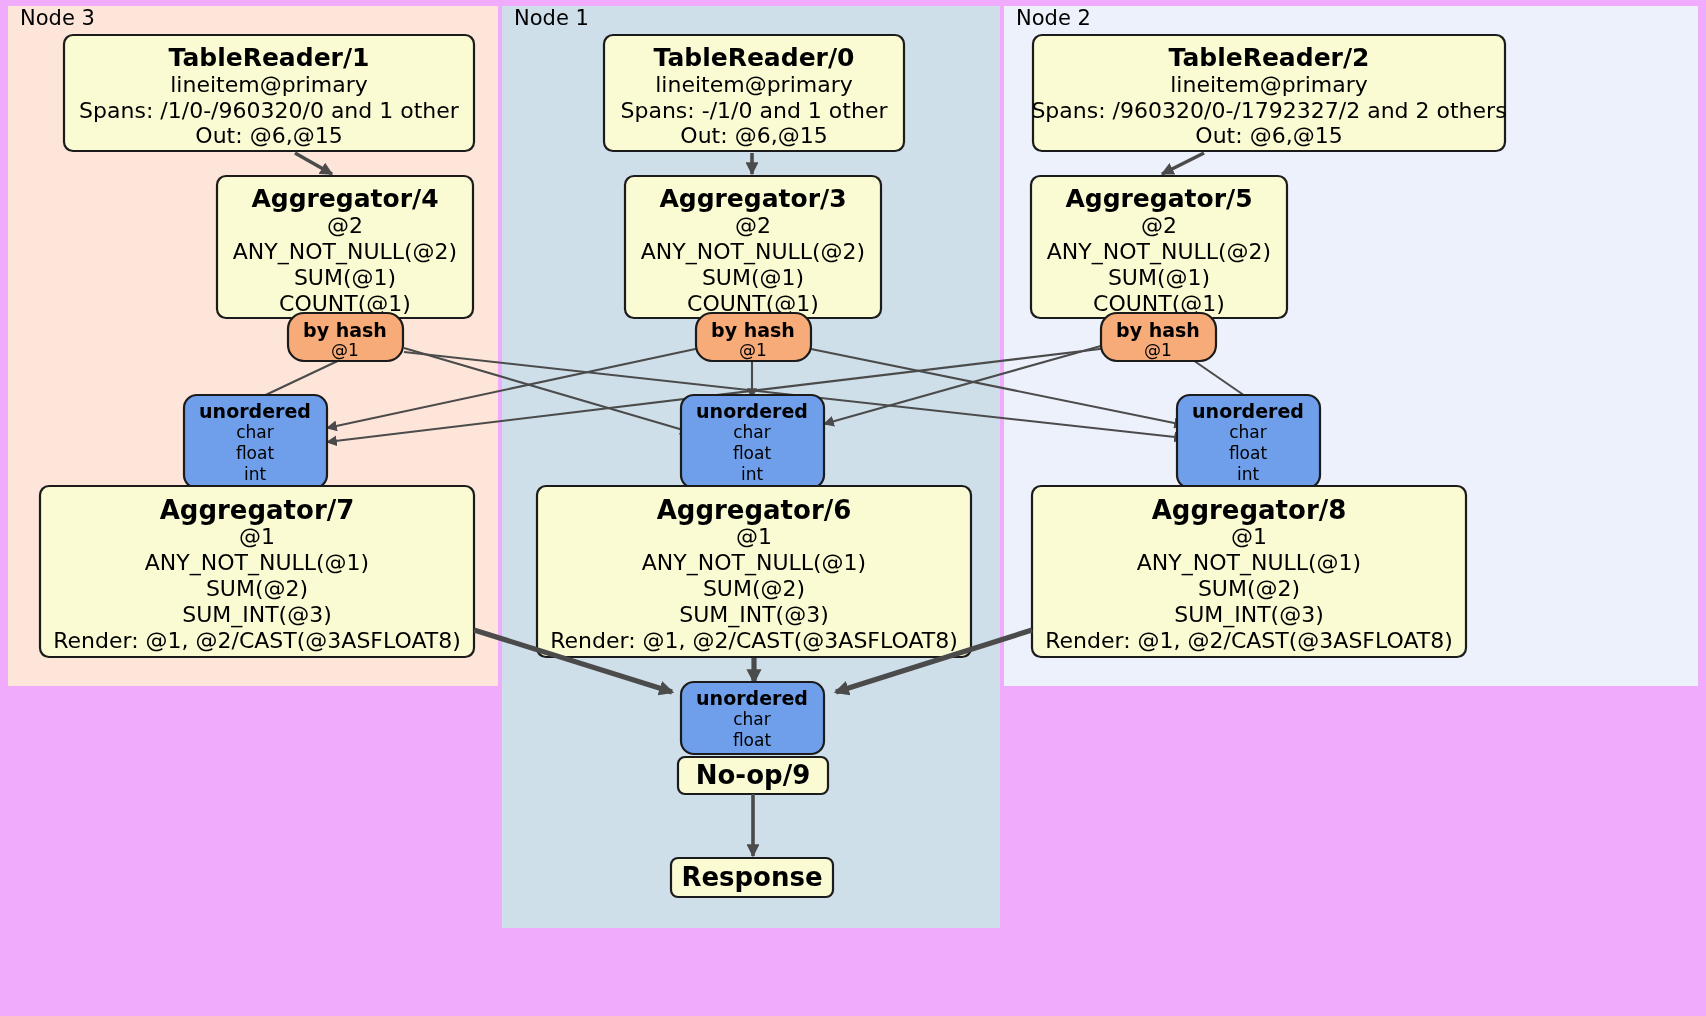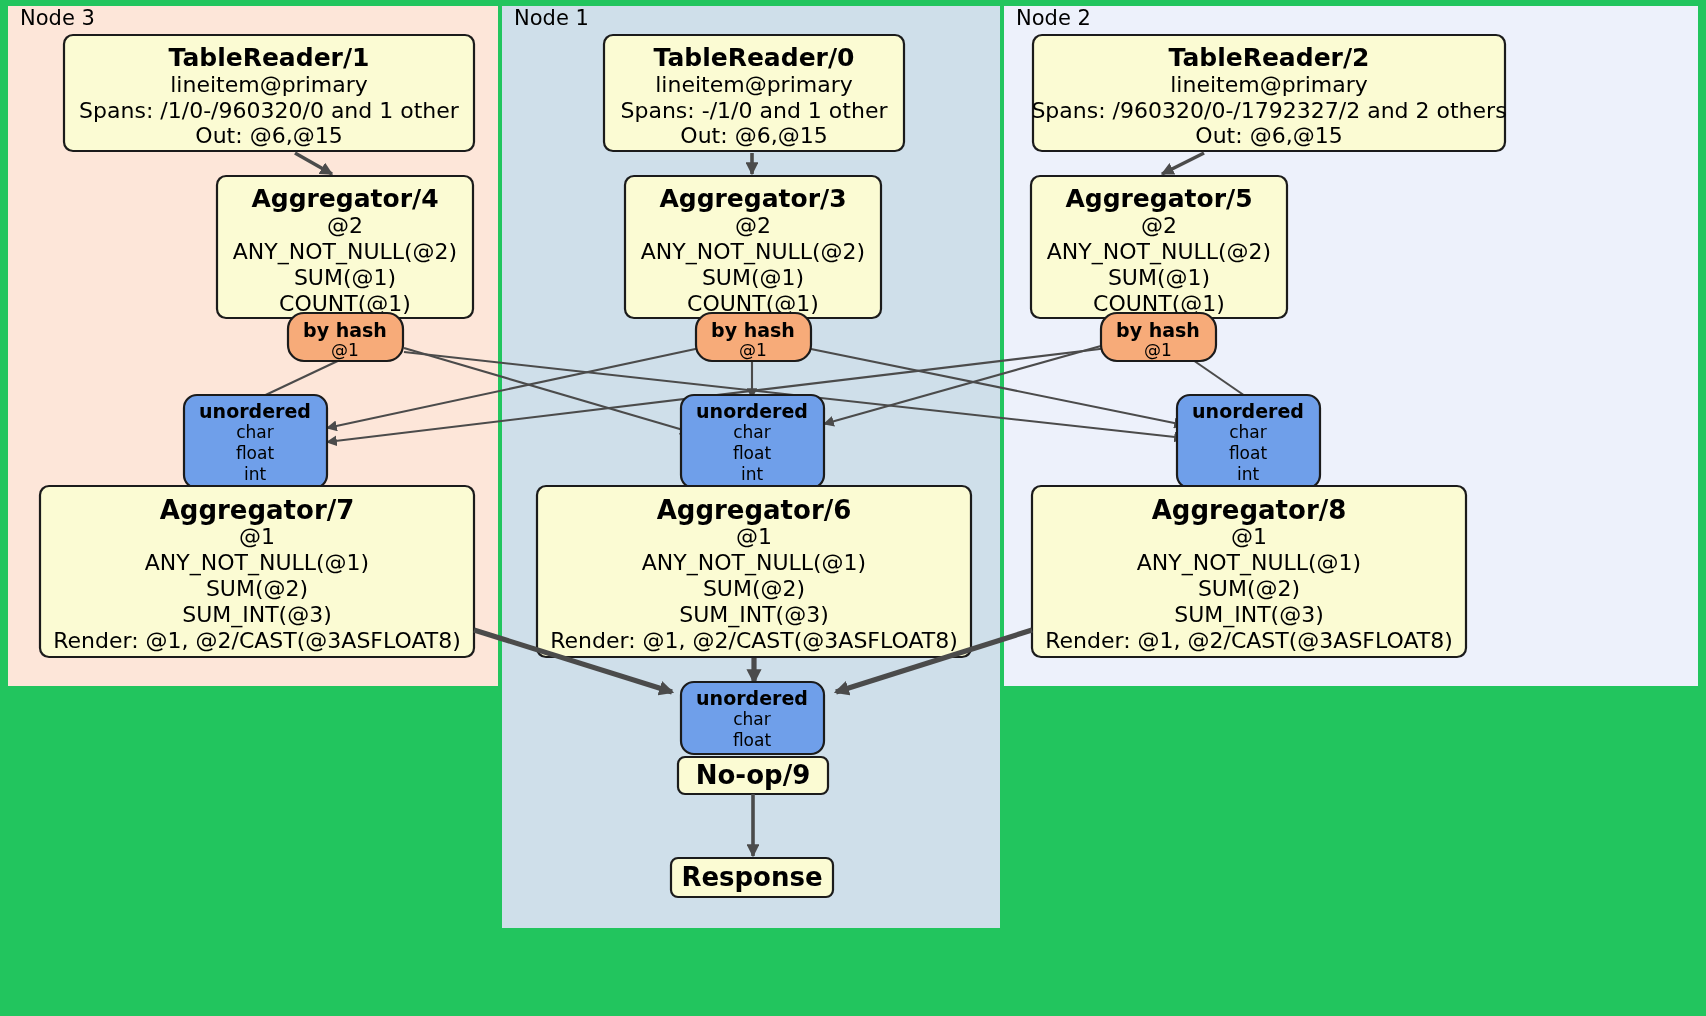--- a/index.html
+++ b/index.html
@@ -4,21 +4,21 @@
 <style>
   html, body {
     margin: 0;
     padding: 0;
     background: #ffffff;
   }
   #stage {
     position: relative;
     width: 1706px;
     height: 1016px;
-    background: #22c55e;
+    background: #f0abfc;
     font-family: "DejaVu Sans", "Liberation Sans", sans-serif;
     overflow: hidden;
   }
   svg#canvas {
     position: absolute;
     left: 0; top: 0;
     width: 1706px;
     height: 1016px;
   }
   .panel-rect { stroke: none; }

